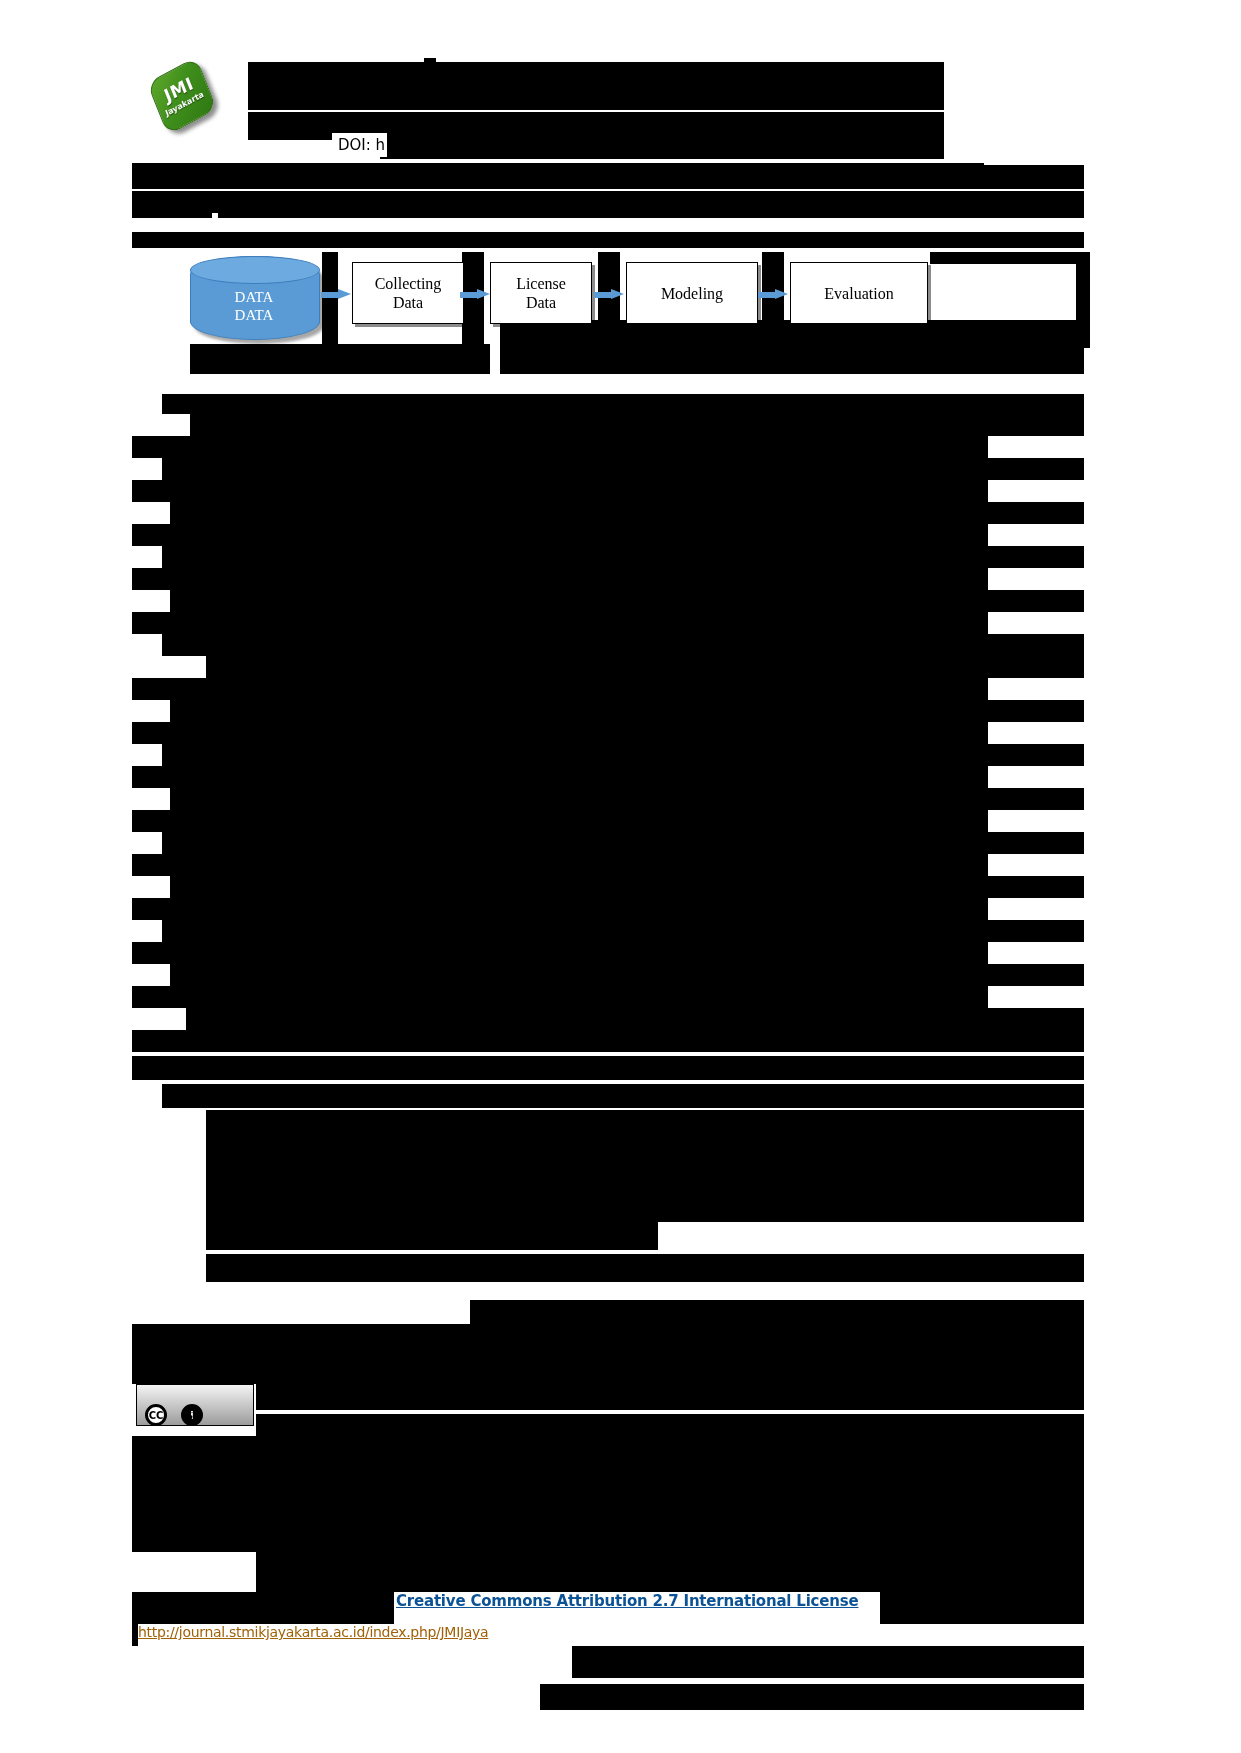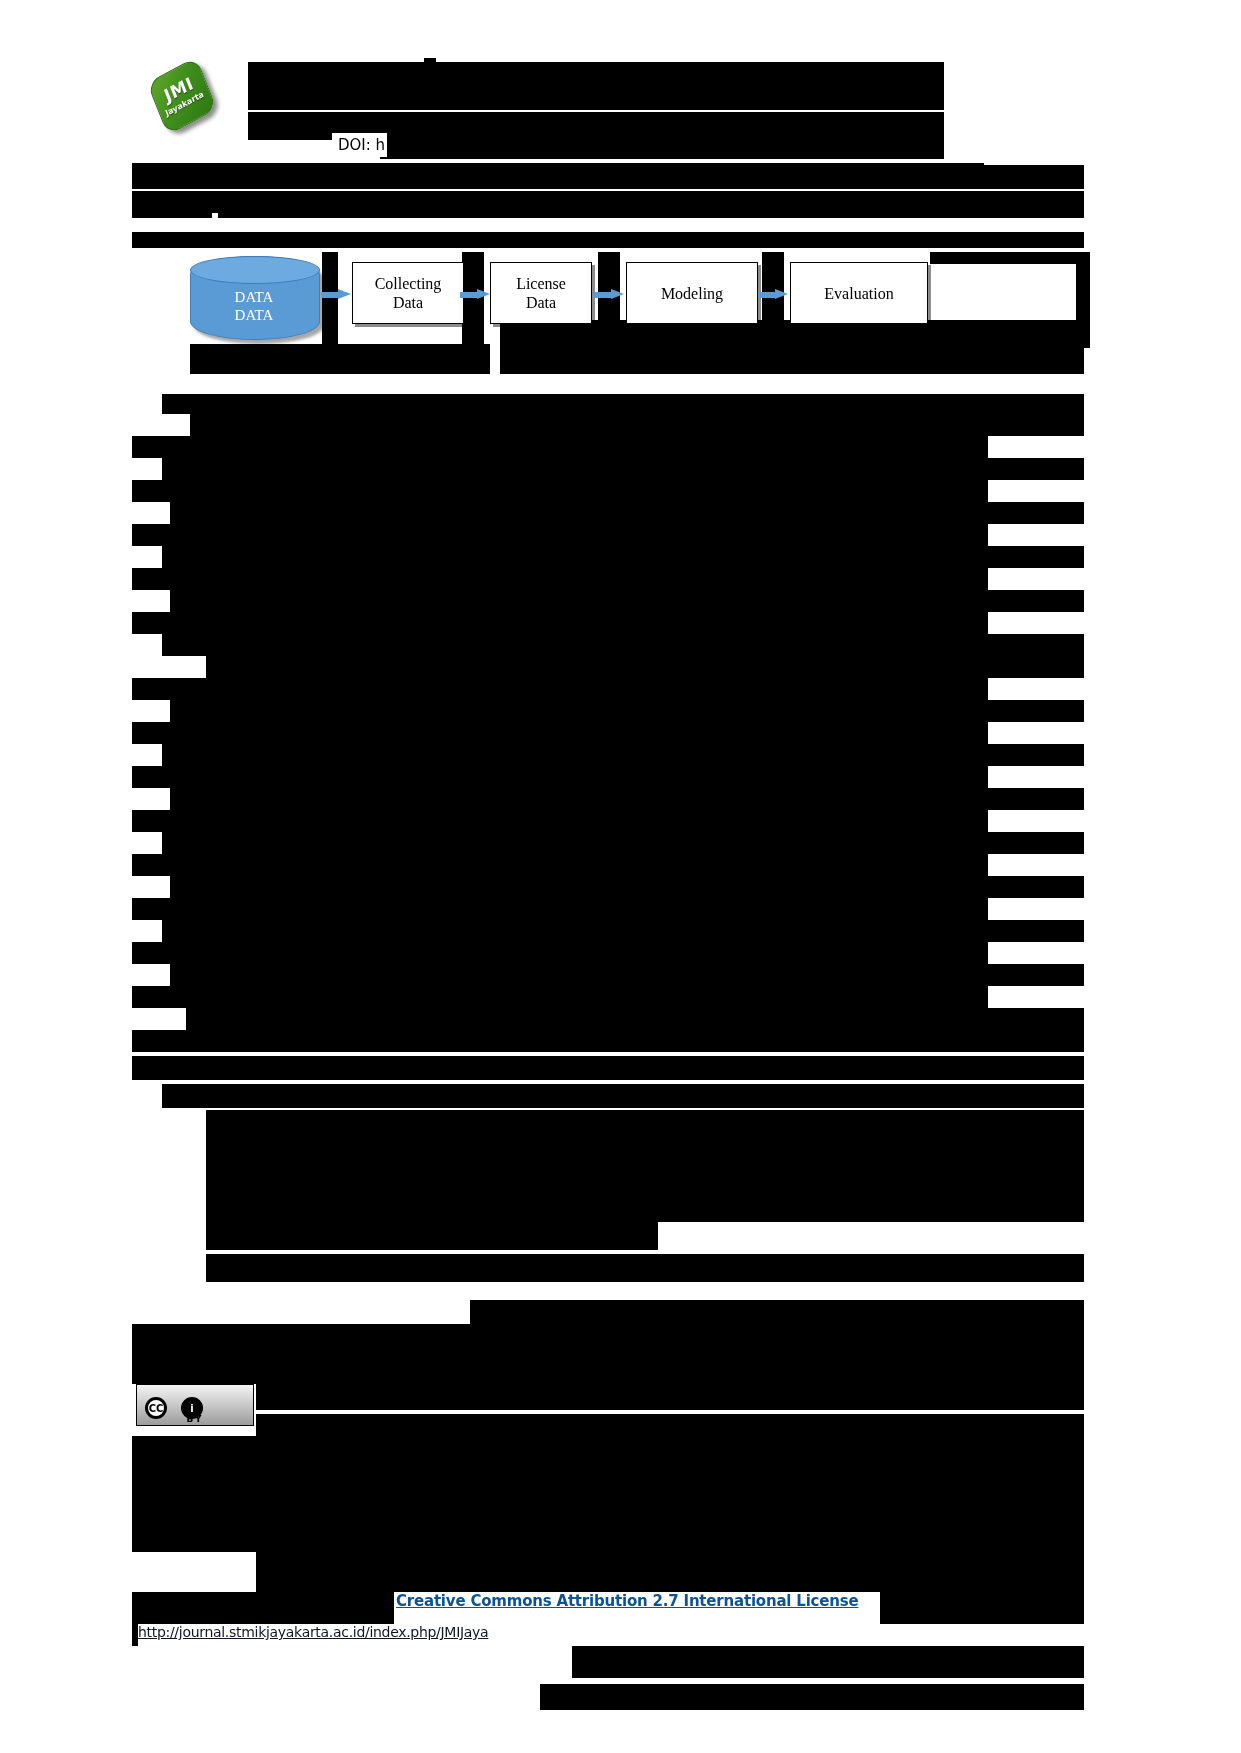--- a/index.html
+++ b/index.html
@@ -180,21 +180,21 @@
     top: 1384px;
     width: 118px;
     height: 42px;
     background: linear-gradient(180deg, #f4f4f4 0%, #9c9c9c 100%);
     border: 1px solid #000000;
     z-index: 6;
     box-sizing: border-box;
   }
   .cc-row {
     position: absolute;
-    left: 0; top: 9px;
+    left: 0; top: 16px;
     width: 96px; height: 28px;
     display: flex;
     align-items: center;
     gap: 14px;
     padding-left: 8px;
     box-sizing: border-box;
   }
   .cc-circle {
     width: 22px; height: 22px;
     border-radius: 50%;
@@ -239,21 +239,21 @@
     white-space: nowrap;
     z-index: 6;
     letter-spacing: -0.2px;
   }
   #journal-url {
     position: absolute;
     left: 138px;
     top: 1624px;
     font-family: "DejaVu Sans", sans-serif;
     font-size: 14px;
-    color: #0f172a;
+    color: #a16207;
     text-decoration: underline;
     white-space: nowrap;
     z-index: 6;
     letter-spacing: -0.3px;
     text-align: right;
   }
 </style>
 </head>
 <body>
 

